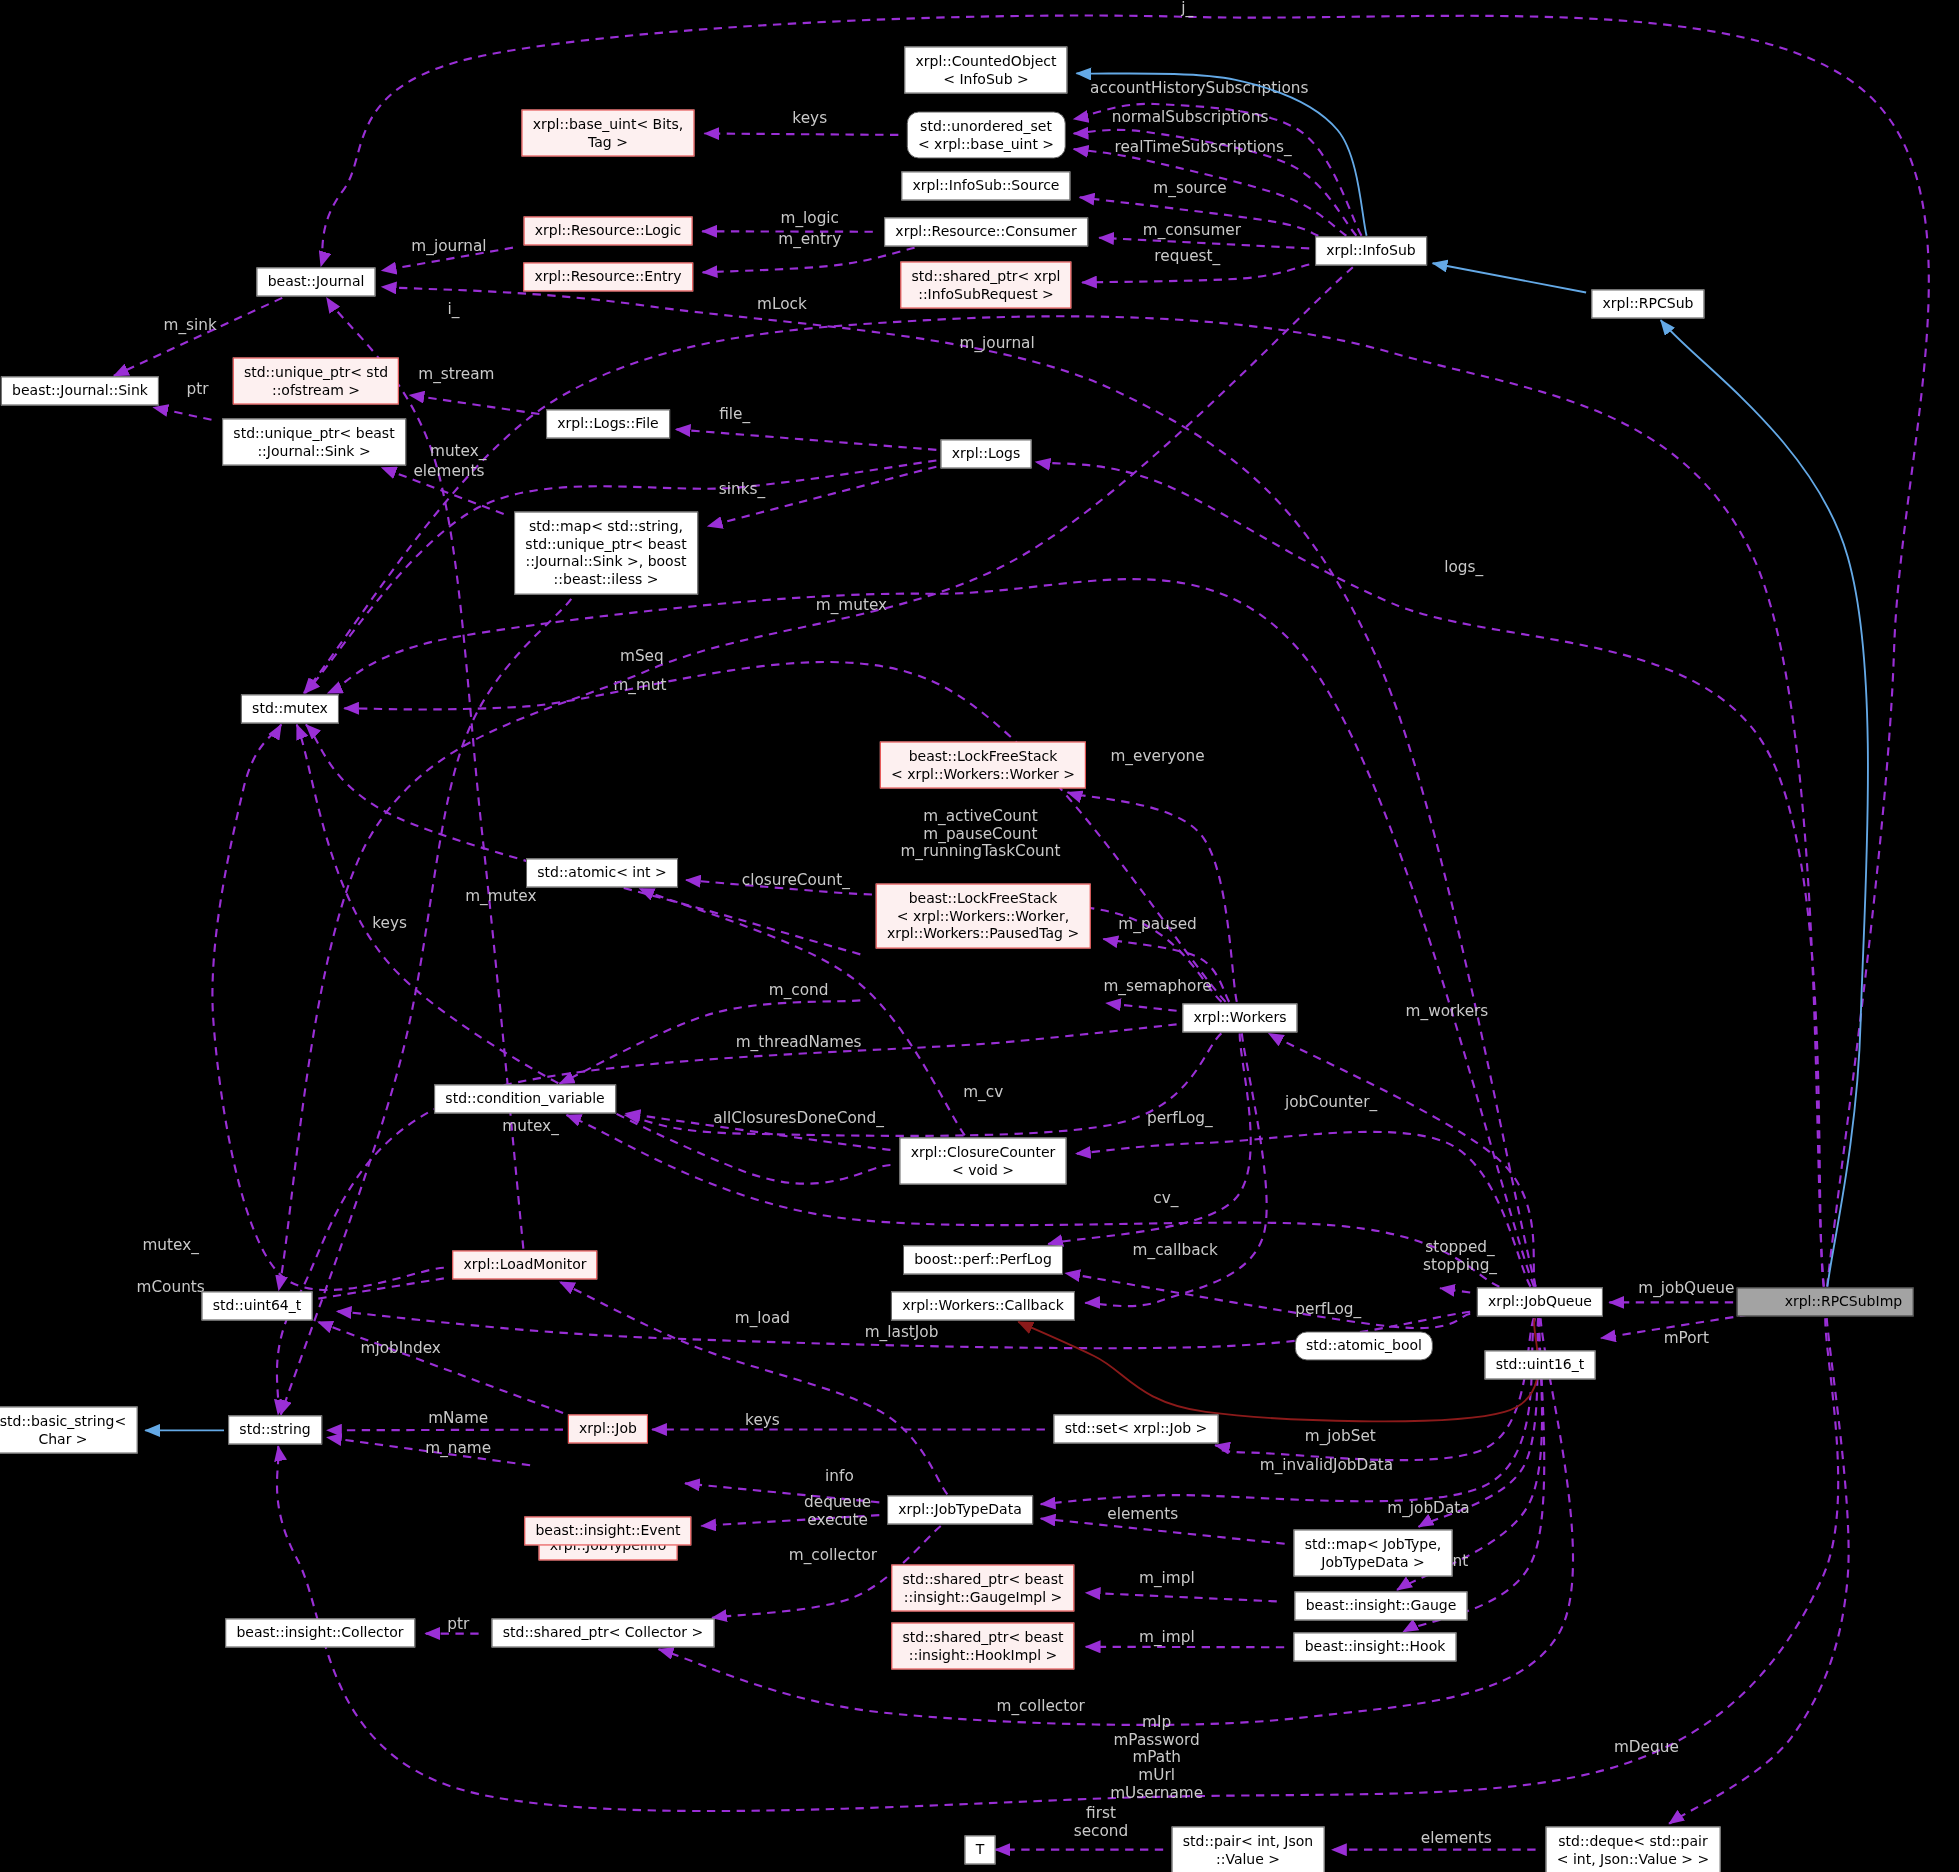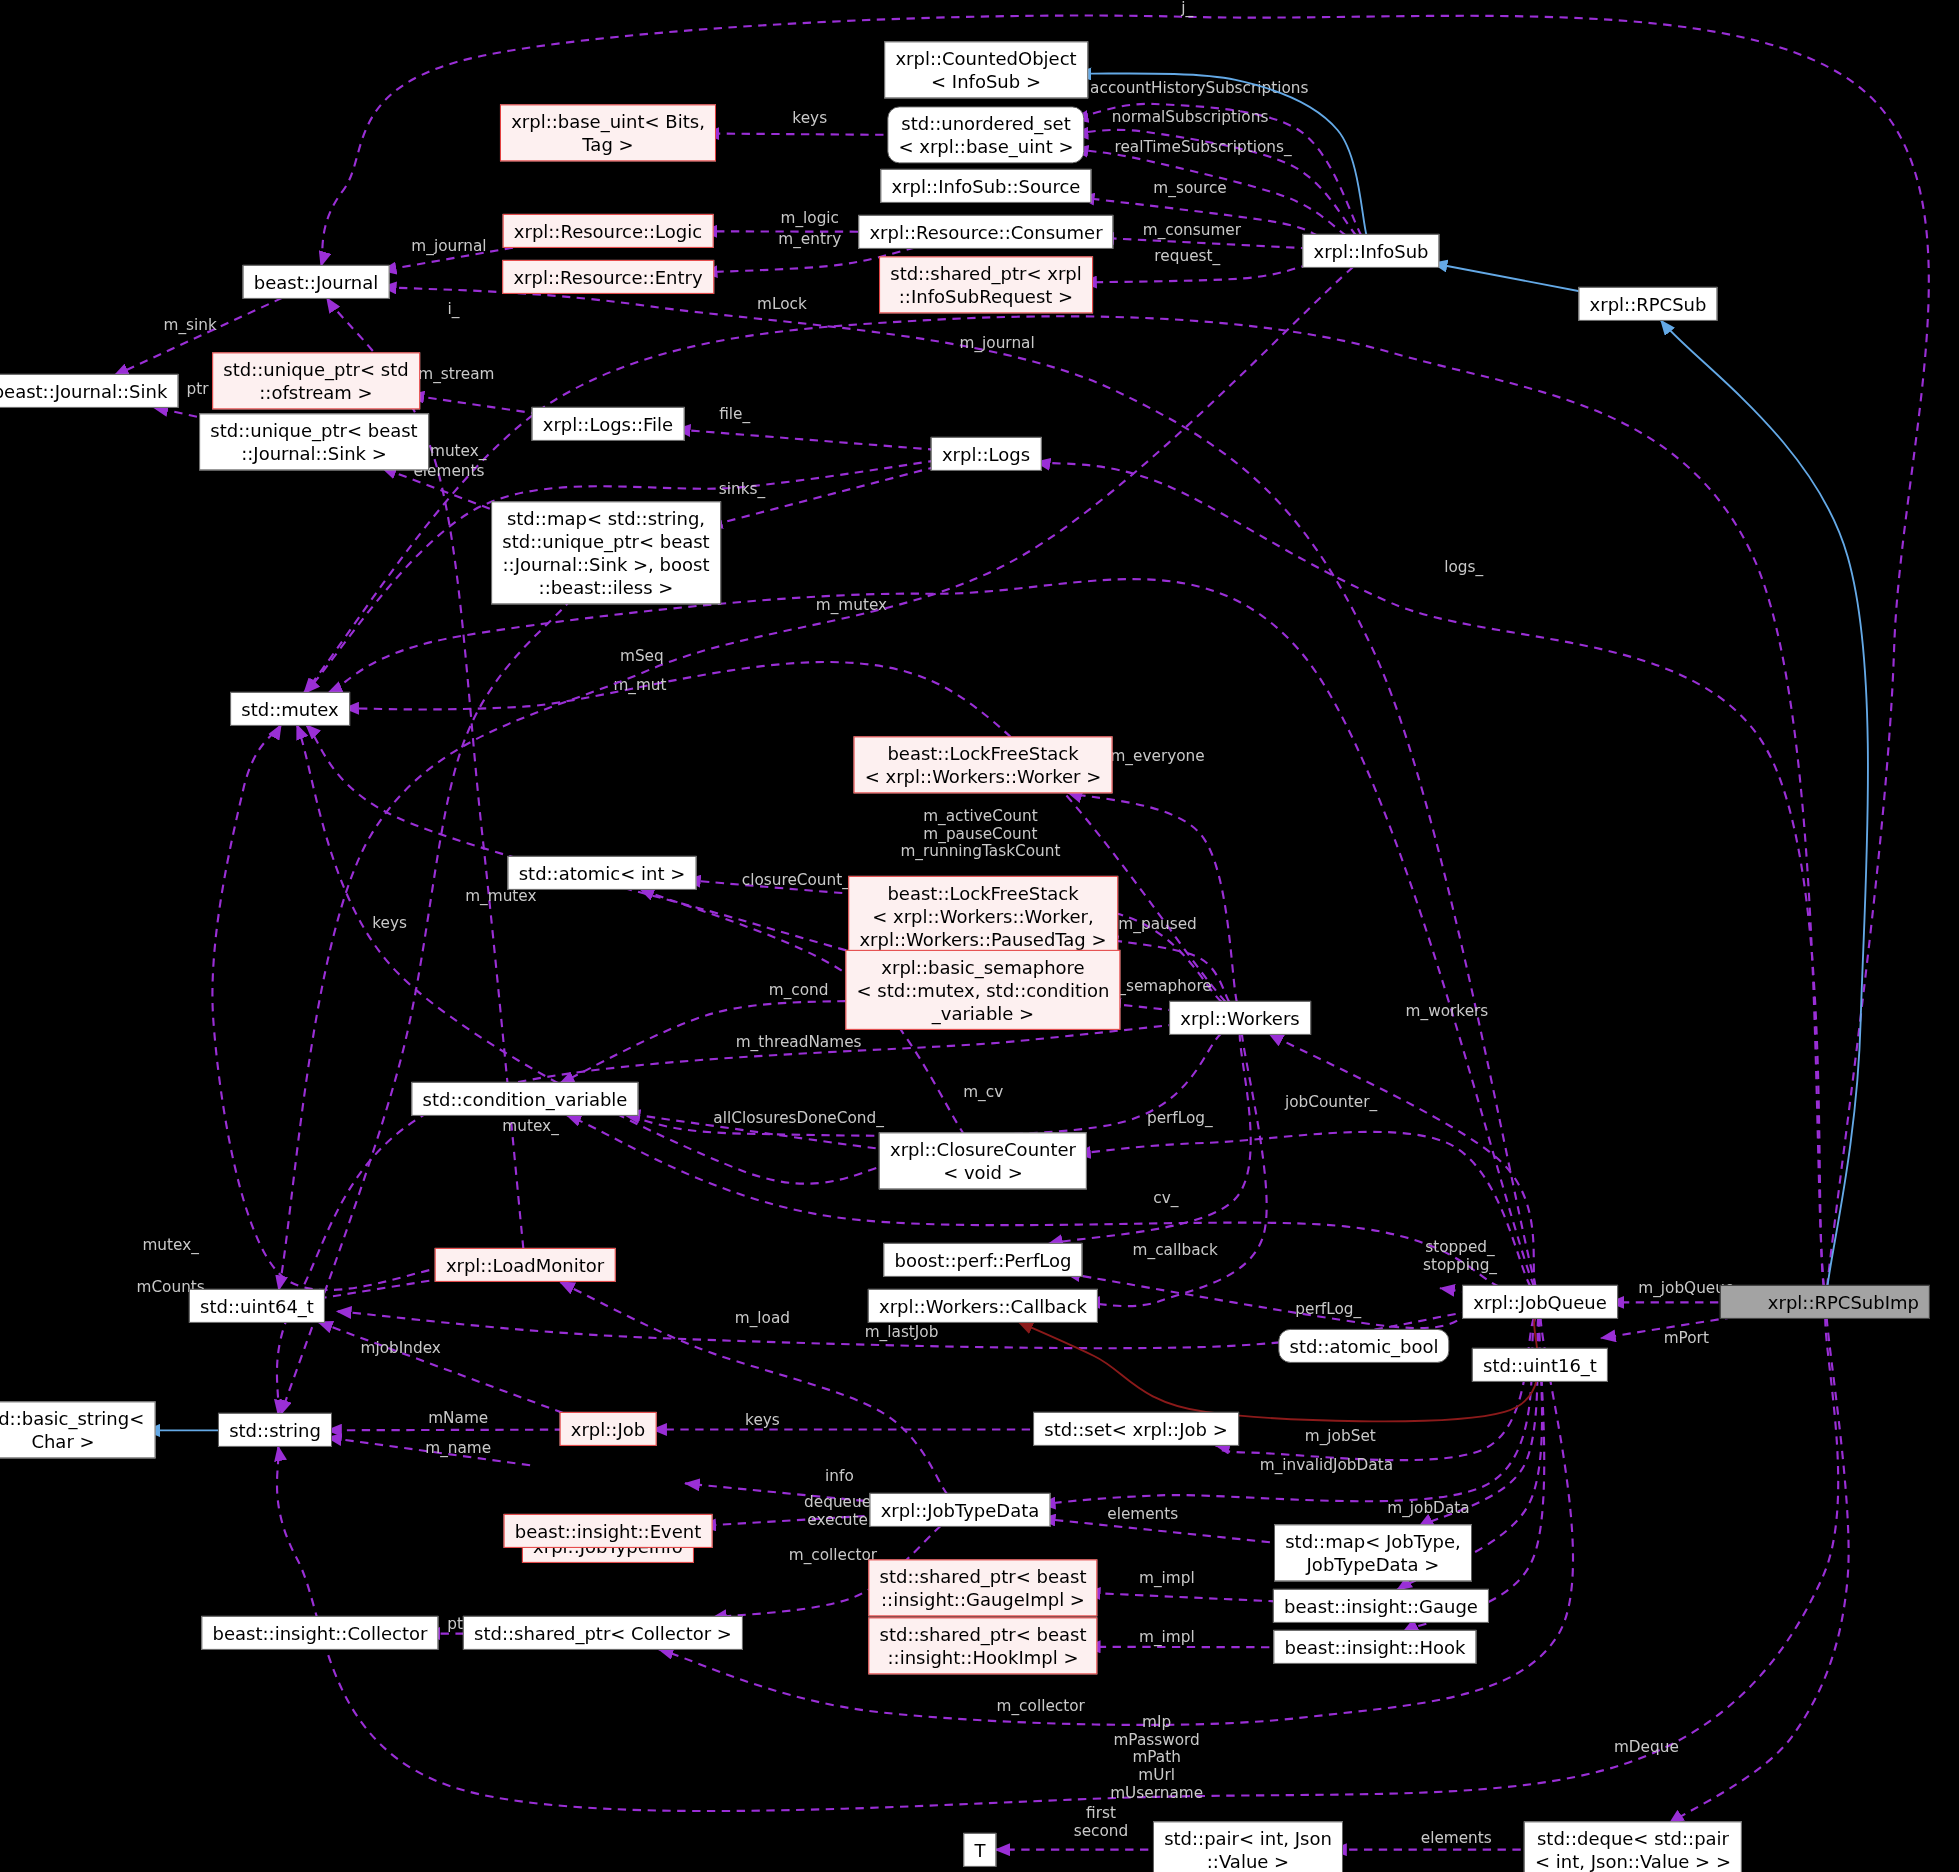--- a/index.html
+++ b/index.html
@@ -1,21 +1,21 @@
 <!DOCTYPE html>
 <html style="font-size:15px"><head>
 <meta charset="utf-8">
 <style>
   html,body{margin:0;padding:0;background:#000;width:1959px;height:1873px;overflow:hidden;}
   #stage{position:relative;width:1959px;height:1873px;background:#000;
          font-family:"DejaVu Sans","Liberation Sans",sans-serif;}
   #wires{position:absolute;left:0;top:0;z-index:1;}
   #nodes{position:absolute;left:0;top:0;width:100%;height:100%;z-index:2;pointer-events:none;}
   .node{position:absolute;transform:translate(-50%,-50%);background:#ffffff;border:1.4px solid #5f5f5f;
-        color:#000;font-size:18px;line-height:1.28;padding:4.6px 10.2px;text-align:center;white-space:pre;
+        color:#000;font-size:14px;line-height:1.28;padding:4.6px 10.2px;text-align:center;white-space:pre;
         pointer-events:auto;cursor:pointer;}
   .node.r{background:#fdf0f0;border:1.9px solid #e23a3a;}
   .node.g{background:#a3a3a3;border:1.4px solid #3c3c3c;padding-left:47px;}
   .edge-label{fill:#c9c9c9;font-size:16.5px;font-family:"DejaVu Sans","Liberation Sans",sans-serif;}
 </style>
 </head>
 <body>
 
 <div id="stage">
   <svg id="wires" width="1959" height="1873" viewBox="0 0 2112 2019">
@@ -205,23 +205,20 @@
 std::unique_ptr&lt; beast
 ::Journal::Sink &gt;, boost
 ::beast::iless &gt;</div>
       <div class="node" style="left: 290px; top: 709px;">std::mutex</div>
       <div class="node r" style="left: 983px; top: 765px;">beast::LockFreeStack
 &lt; xrpl::Workers::Worker &gt;</div>
       <div class="node" style="left: 602px; top: 873px;">std::atomic&lt; int &gt;</div>
       <div class="node r" style="left: 983px; top: 916px;">beast::LockFreeStack
 &lt; xrpl::Workers::Worker,
 xrpl::Workers::PausedTag &gt;</div>
-      <div class="node r" style="left: 983px; top: 990px;">xrpl::basic_semaphore
-&lt; std::mutex, std::condition
-_variable &gt;</div>
       <div class="node" style="left: 1240px; top: 1018px;">xrpl::Workers</div>
       <div class="node" style="left: 525px; top: 1099px;">std::condition_variable</div>
       <div class="node" style="left: 983px; top: 1161px;">xrpl::ClosureCounter
 &lt; void &gt;</div>
       <div class="node r" style="left: 525px; top: 1265px;">xrpl::LoadMonitor</div>
       <div class="node" style="left: 983px; top: 1260px;">boost::perf::PerfLog</div>
       <div class="node" style="left: 983px; top: 1306px;">xrpl::Workers::Callback</div>
       <div class="node" style="left: 1364px; top: 1346px; border-radius: 12px;">std::atomic_bool</div>
       <div class="node" style="left: 1540px; top: 1302px;">xrpl::JobQueue</div>
       <div class="node g" style="left: 1825px; top: 1302px;">xrpl::RPCSubImp</div>

